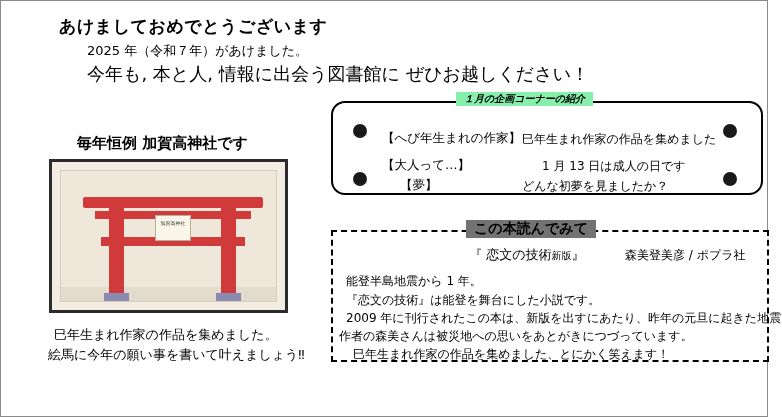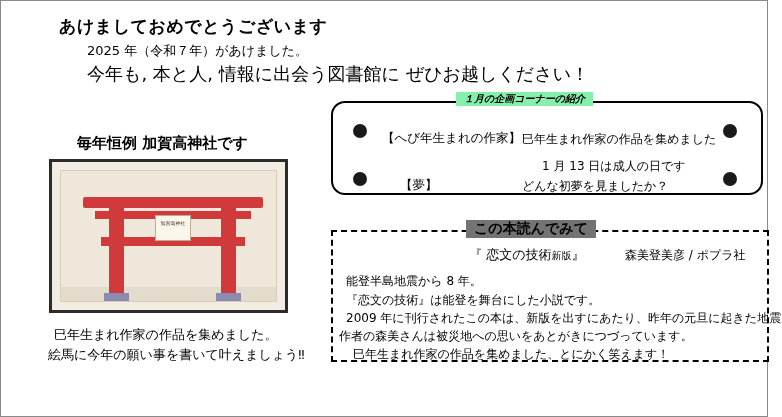--- a/index.html
+++ b/index.html
@@ -302,31 +302,32 @@
   <div class="corner-box"></div>
   <div class="corner-title">１月の企画コーナーの紹介</div>
 
   <div class="dot dot-tl"></div>
   <div class="dot dot-tr"></div>
   <div class="dot dot-bl"></div>
   <div class="dot dot-br"></div>
 
   <div class="corner-label row1-label">【へび年生まれの作家】</div>
   <div class="corner-desc row1-desc">巳年生まれ作家の作品を集めました</div>
+  <div class="corner-label row2-label">【大人って…】</div>
   <div class="corner-desc row2-desc">1 月 13 日は成人の日です</div>
   <div class="corner-label row3-label">【夢】</div>
   <div class="corner-desc row3-desc">どんな初夢を見ましたか？</div>
 
   <div class="book-box"></div>
   <div class="book-title-head">この本読んでみて</div>
 
   <div class="book-title">
     <span>『 恋文の技術</span><span class="edition">新版</span><span>』</span>
   </div>
   <div class="book-author">森美登美彦 / ポプラ社</div>
 
-  <div class="book-p bp1">能登半島地震から 8 年。</div>
+  <div class="book-p bp1">能登半島地震から 1 年。</div>
   <div class="book-p bp2">『恋文の技術』は能登を舞台にした小説です。</div>
   <div class="book-p bp3">2009 年に刊行されたこの本は、新版を出すにあたり、昨年の元旦に起きた地震を受け</div>
   <div class="book-p bp4">作者の森美さんは被災地への思いをあとがきにつづっています。</div>
   <div class="book-p bp5">巳年生まれ作家の作品を集めました、とにかく笑えます！</div>
 
 </div>
 
 </body></html>

